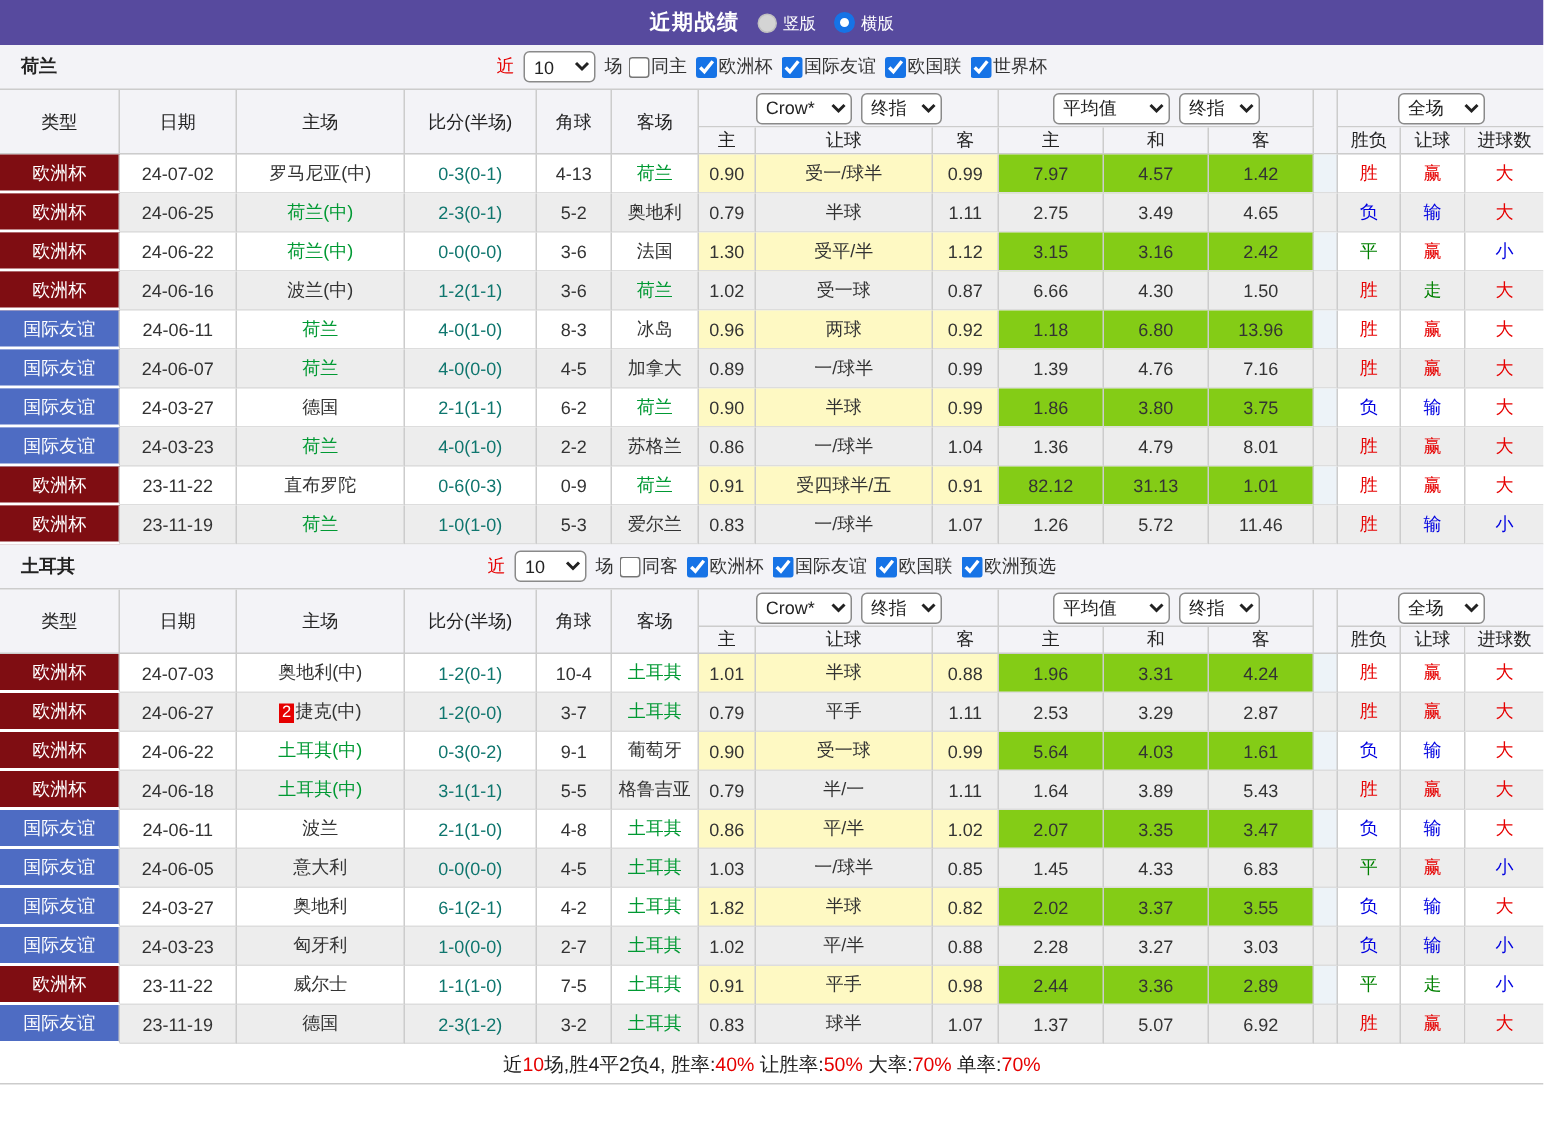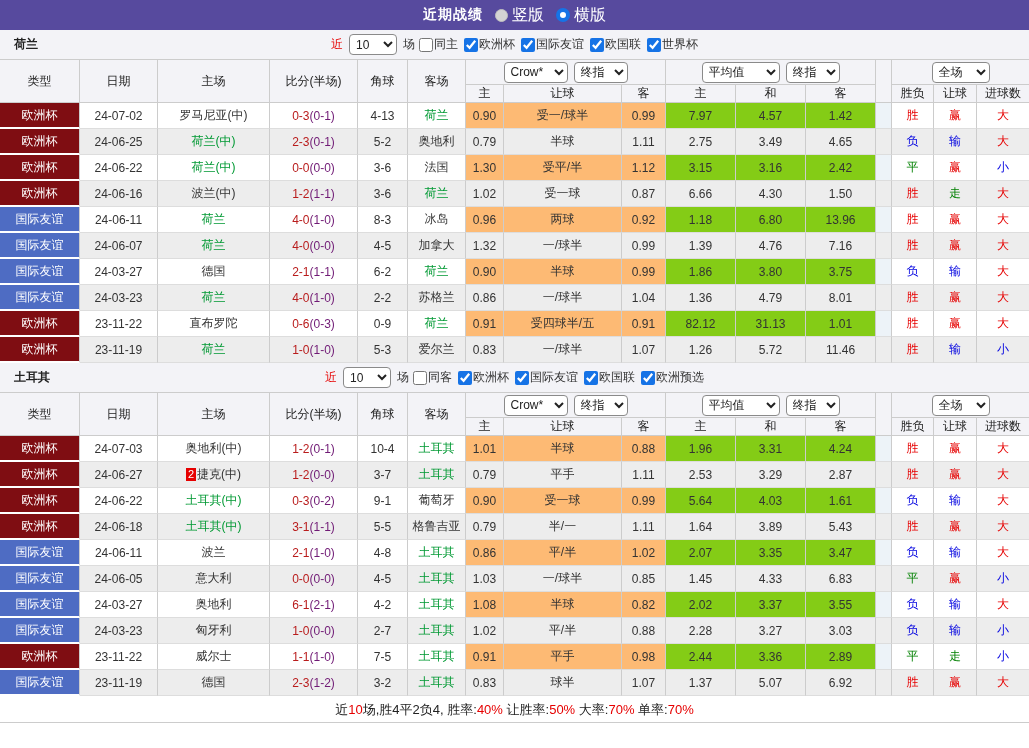--- a/index.html
+++ b/index.html
@@ -8,21 +8,21 @@
     width:1029px; height:748px; overflow:hidden;
     font-family:"Liberation Sans","DejaVu Sans",sans-serif;
     font-size:12px; color:#333; background:#fff;
   }
   
   .topbar {
     height:30px; background:#574a9e; color:#fff;
     display:flex; align-items:center; justify-content:center; gap:12px;
   }
   .topbar .title { font-weight:bold; font-size:14px; letter-spacing:1px; }
-  .radio-label { display:inline-flex; align-items:center; cursor:pointer; font-size:16px; color:#fff; }
+  .radio-label { display:inline-flex; align-items:center; cursor:pointer; font-size:11px; color:#fff; }
   .radio { width:13px; height:13px; border-radius:50%; background:#d4d4d4; border:1px solid #c0c0c0; display:inline-block; margin-right:4px; }
   .radio.checked { background:#fff; border:4px solid #1673e6; width:14px; height:14px; }
   
   .section-bar {
     height:30px; background:#f3f3f7; border-bottom:1px solid #ccc;
     display:flex; align-items:center; position:relative;
   }
   .team-name { position:absolute; left:14px; font-weight:bold; color:#222; }
   .filters { margin:0 auto; display:flex; align-items:center; gap:4px; }
   .filters .red-t { color:#e60000; }
@@ -44,27 +44,27 @@
   th:last-child, td:last-child { border-right:none; }
   thead th { background:#f3f3f7; font-weight:normal; color:#222; border-bottom:1px solid #ccc; }
   thead tr.hdr-top th { height:25px; }
   thead tr.hdr-sub th { height:17px; }
   thead th.dd-cell select { margin:0 3px; }
   tbody td { height:26px; }
   tbody tr:nth-child(even) td { background:#ededed; }
   td.lg { color:#fff; border-bottom:2px solid #fff; }
   td.lg.cup { background:#7f0d12; }
   td.lg.friendly { background:#4e6cc3; }
-  td.odds { background:#fdba74; }
+  td.odds { background:#fef9c3; }
   td.avg  { background:#84cc16; }
   td.spacer-cell { background:#edf3f8; }
   th.spacer { background:#f3f3f7; }
   .hl { color:#009933; }
-  .ft { color:#b91c1c; }
-  .ht { color:#701a75; }
+  .ft { color:#0f766e; }
+  .ht { color:#0f766e; }
   .r { color:#e60000; }
   .b { color:#0000e0; }
   .g { color:#008000; }
   .red-card {
     display:inline-block; background:#e60000; color:#fff;
     font-size:11px; line-height:13px; padding:0 2px; margin-right:1px;
   }
   .summary {
     height:27px; line-height:27px; text-align:center;
     font-size:13px; color:#222; background:#fff; border-bottom:1px solid #ccc;
@@ -250,21 +250,21 @@
           <td class="r">赢</td>
           <td class="r">大</td>
         </tr>
         <tr>
           <td class="lg friendly">国际友谊</td>
           <td>24-06-07</td>
           <td><span class="hl">荷兰</span></td>
           <td><span class="ft">4-0</span><span class="ht">(0-0)</span></td>
           <td>4-5</td>
           <td><span>加拿大</span></td>
-          <td class="odds">1.32</td>
+          <td class="odds">0.89</td>
           <td class="odds">一/球半</td>
           <td class="odds">0.99</td>
           <td class="avg">1.39</td>
           <td class="avg">4.76</td>
           <td class="avg">7.16</td>
           <td class="spacer-cell"></td>
           <td class="r">胜</td>
           <td class="r">赢</td>
           <td class="r">大</td>
         </tr>
@@ -525,21 +525,21 @@
           <td class="r">赢</td>
           <td class="b">小</td>
         </tr>
         <tr>
           <td class="lg friendly">国际友谊</td>
           <td>24-03-27</td>
           <td><span>奥地利</span></td>
           <td><span class="ft">6-1</span><span class="ht">(2-1)</span></td>
           <td>4-2</td>
           <td><span class="hl">土耳其</span></td>
-          <td class="odds">1.08</td>
+          <td class="odds">1.82</td>
           <td class="odds">半球</td>
           <td class="odds">0.82</td>
           <td class="avg">2.02</td>
           <td class="avg">3.37</td>
           <td class="avg">3.55</td>
           <td class="spacer-cell"></td>
           <td class="b">负</td>
           <td class="b">输</td>
           <td class="r">大</td>
         </tr>

